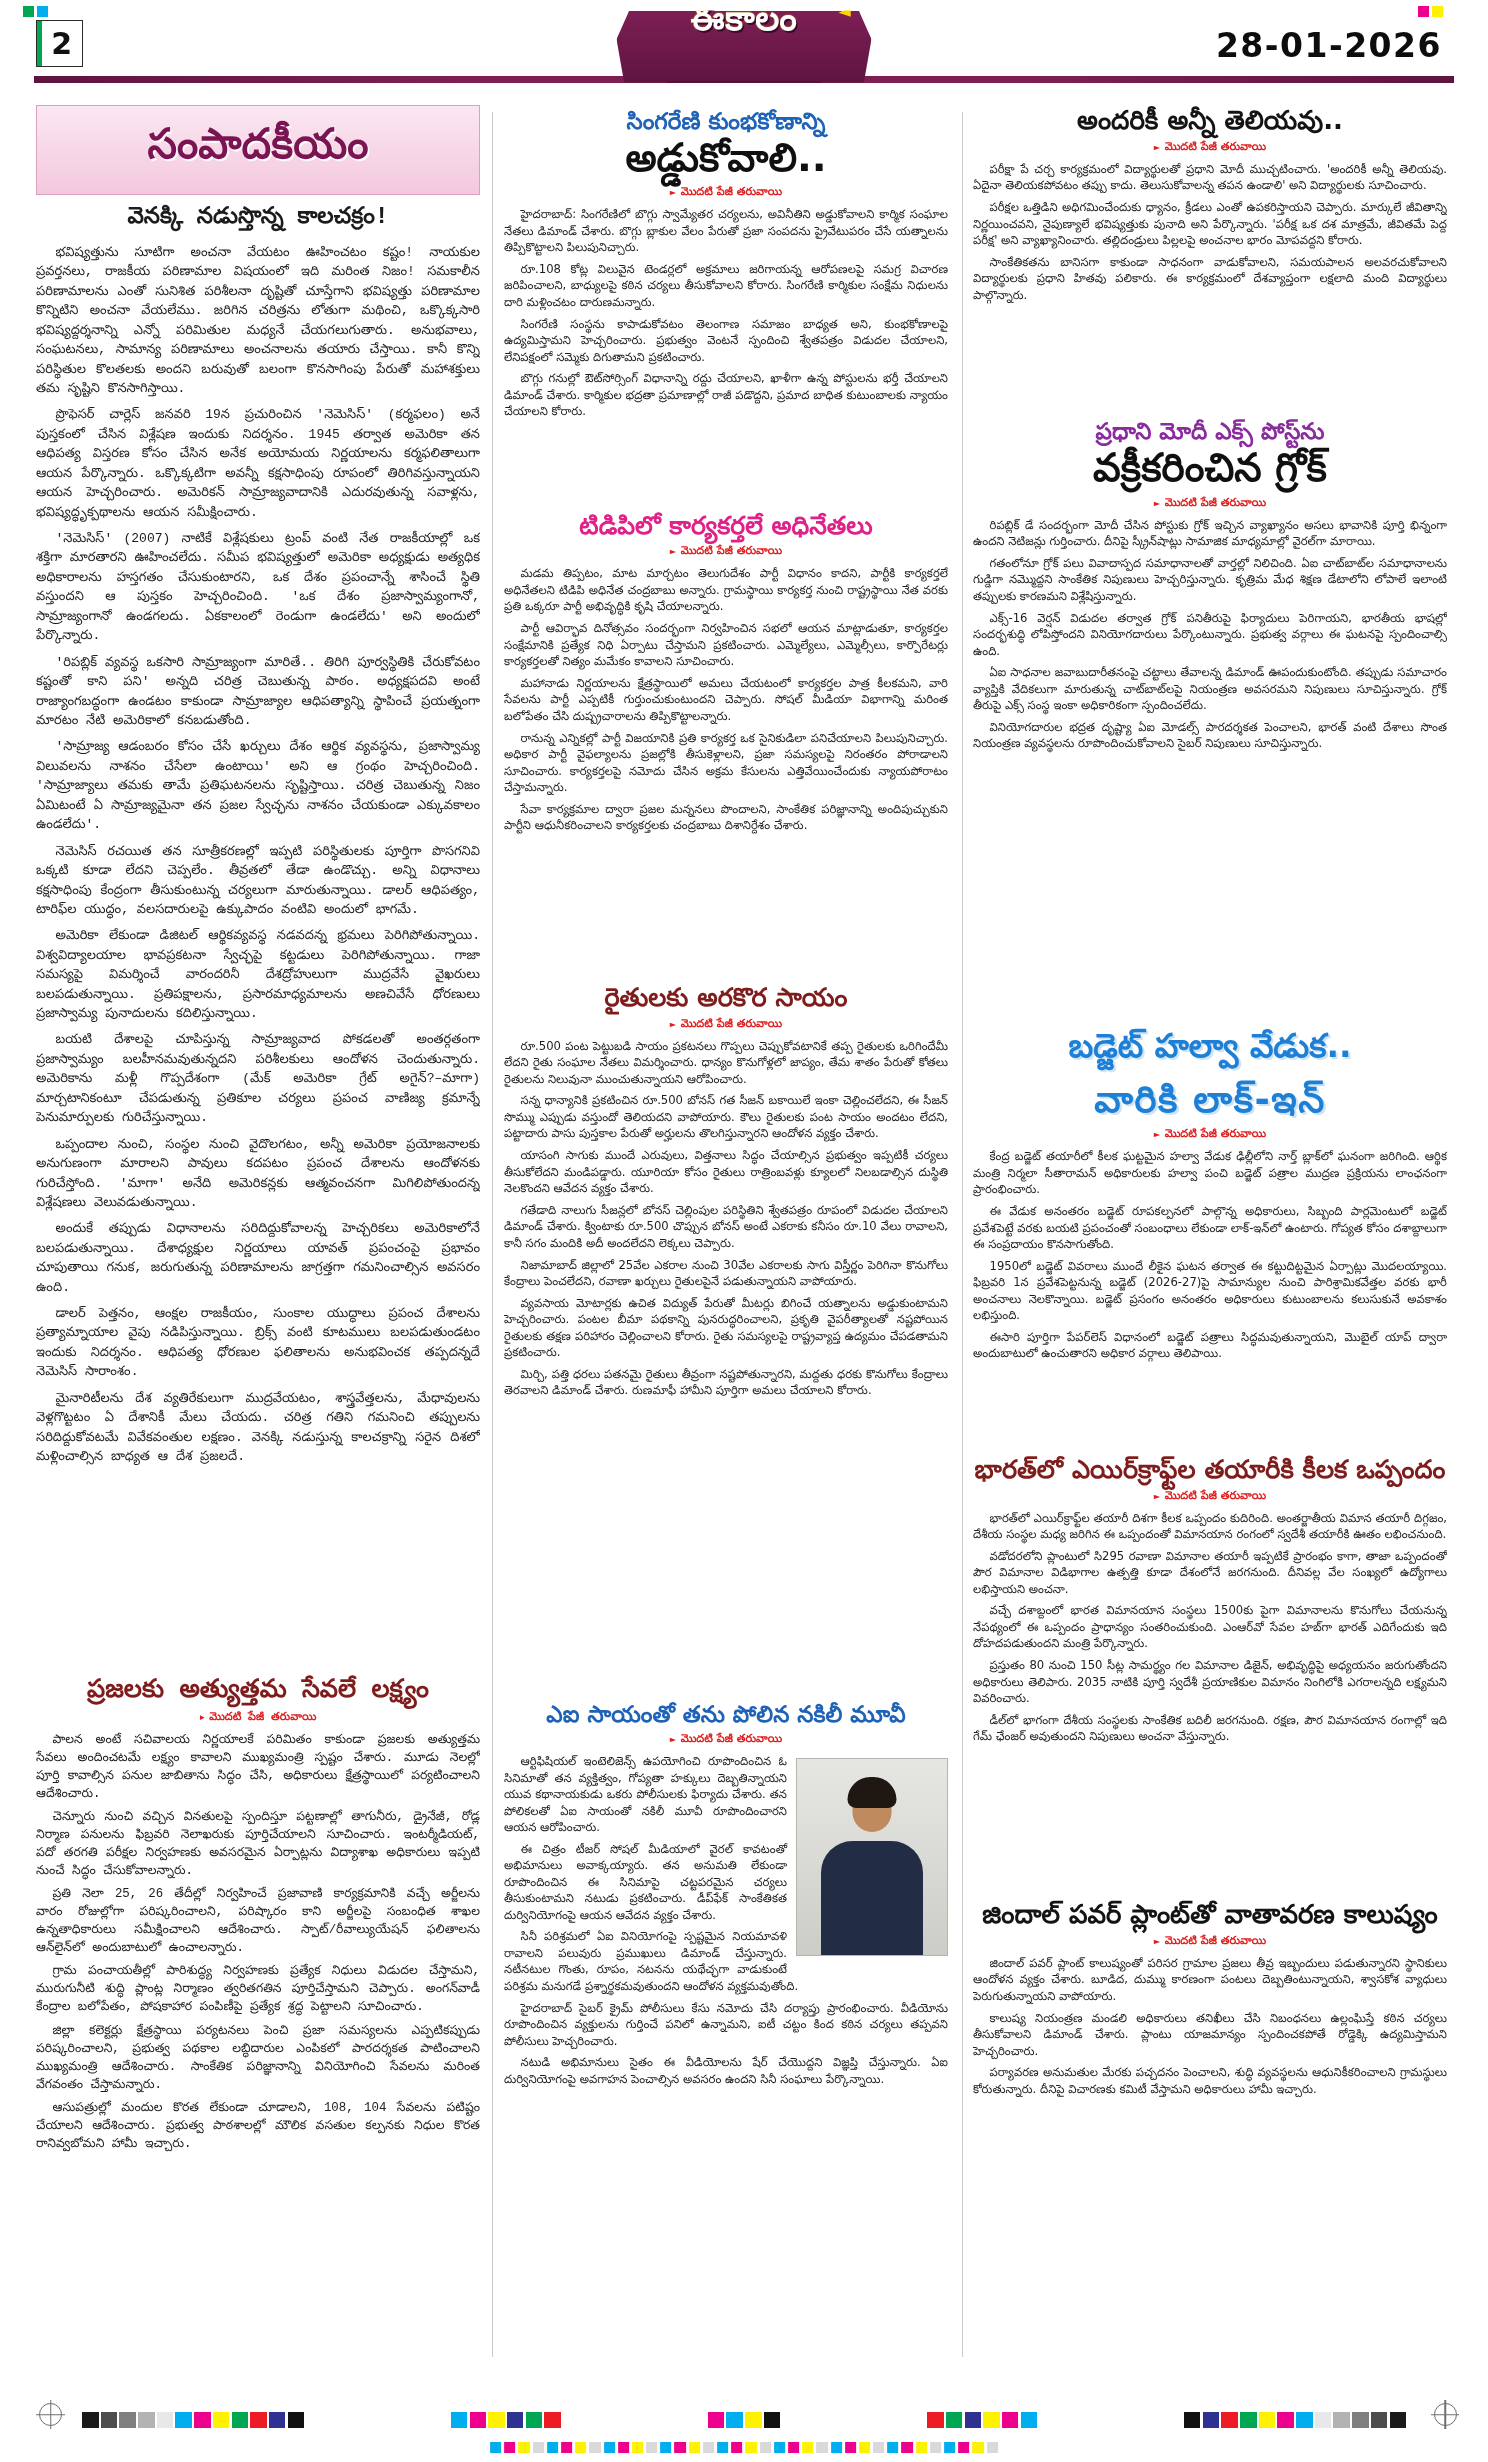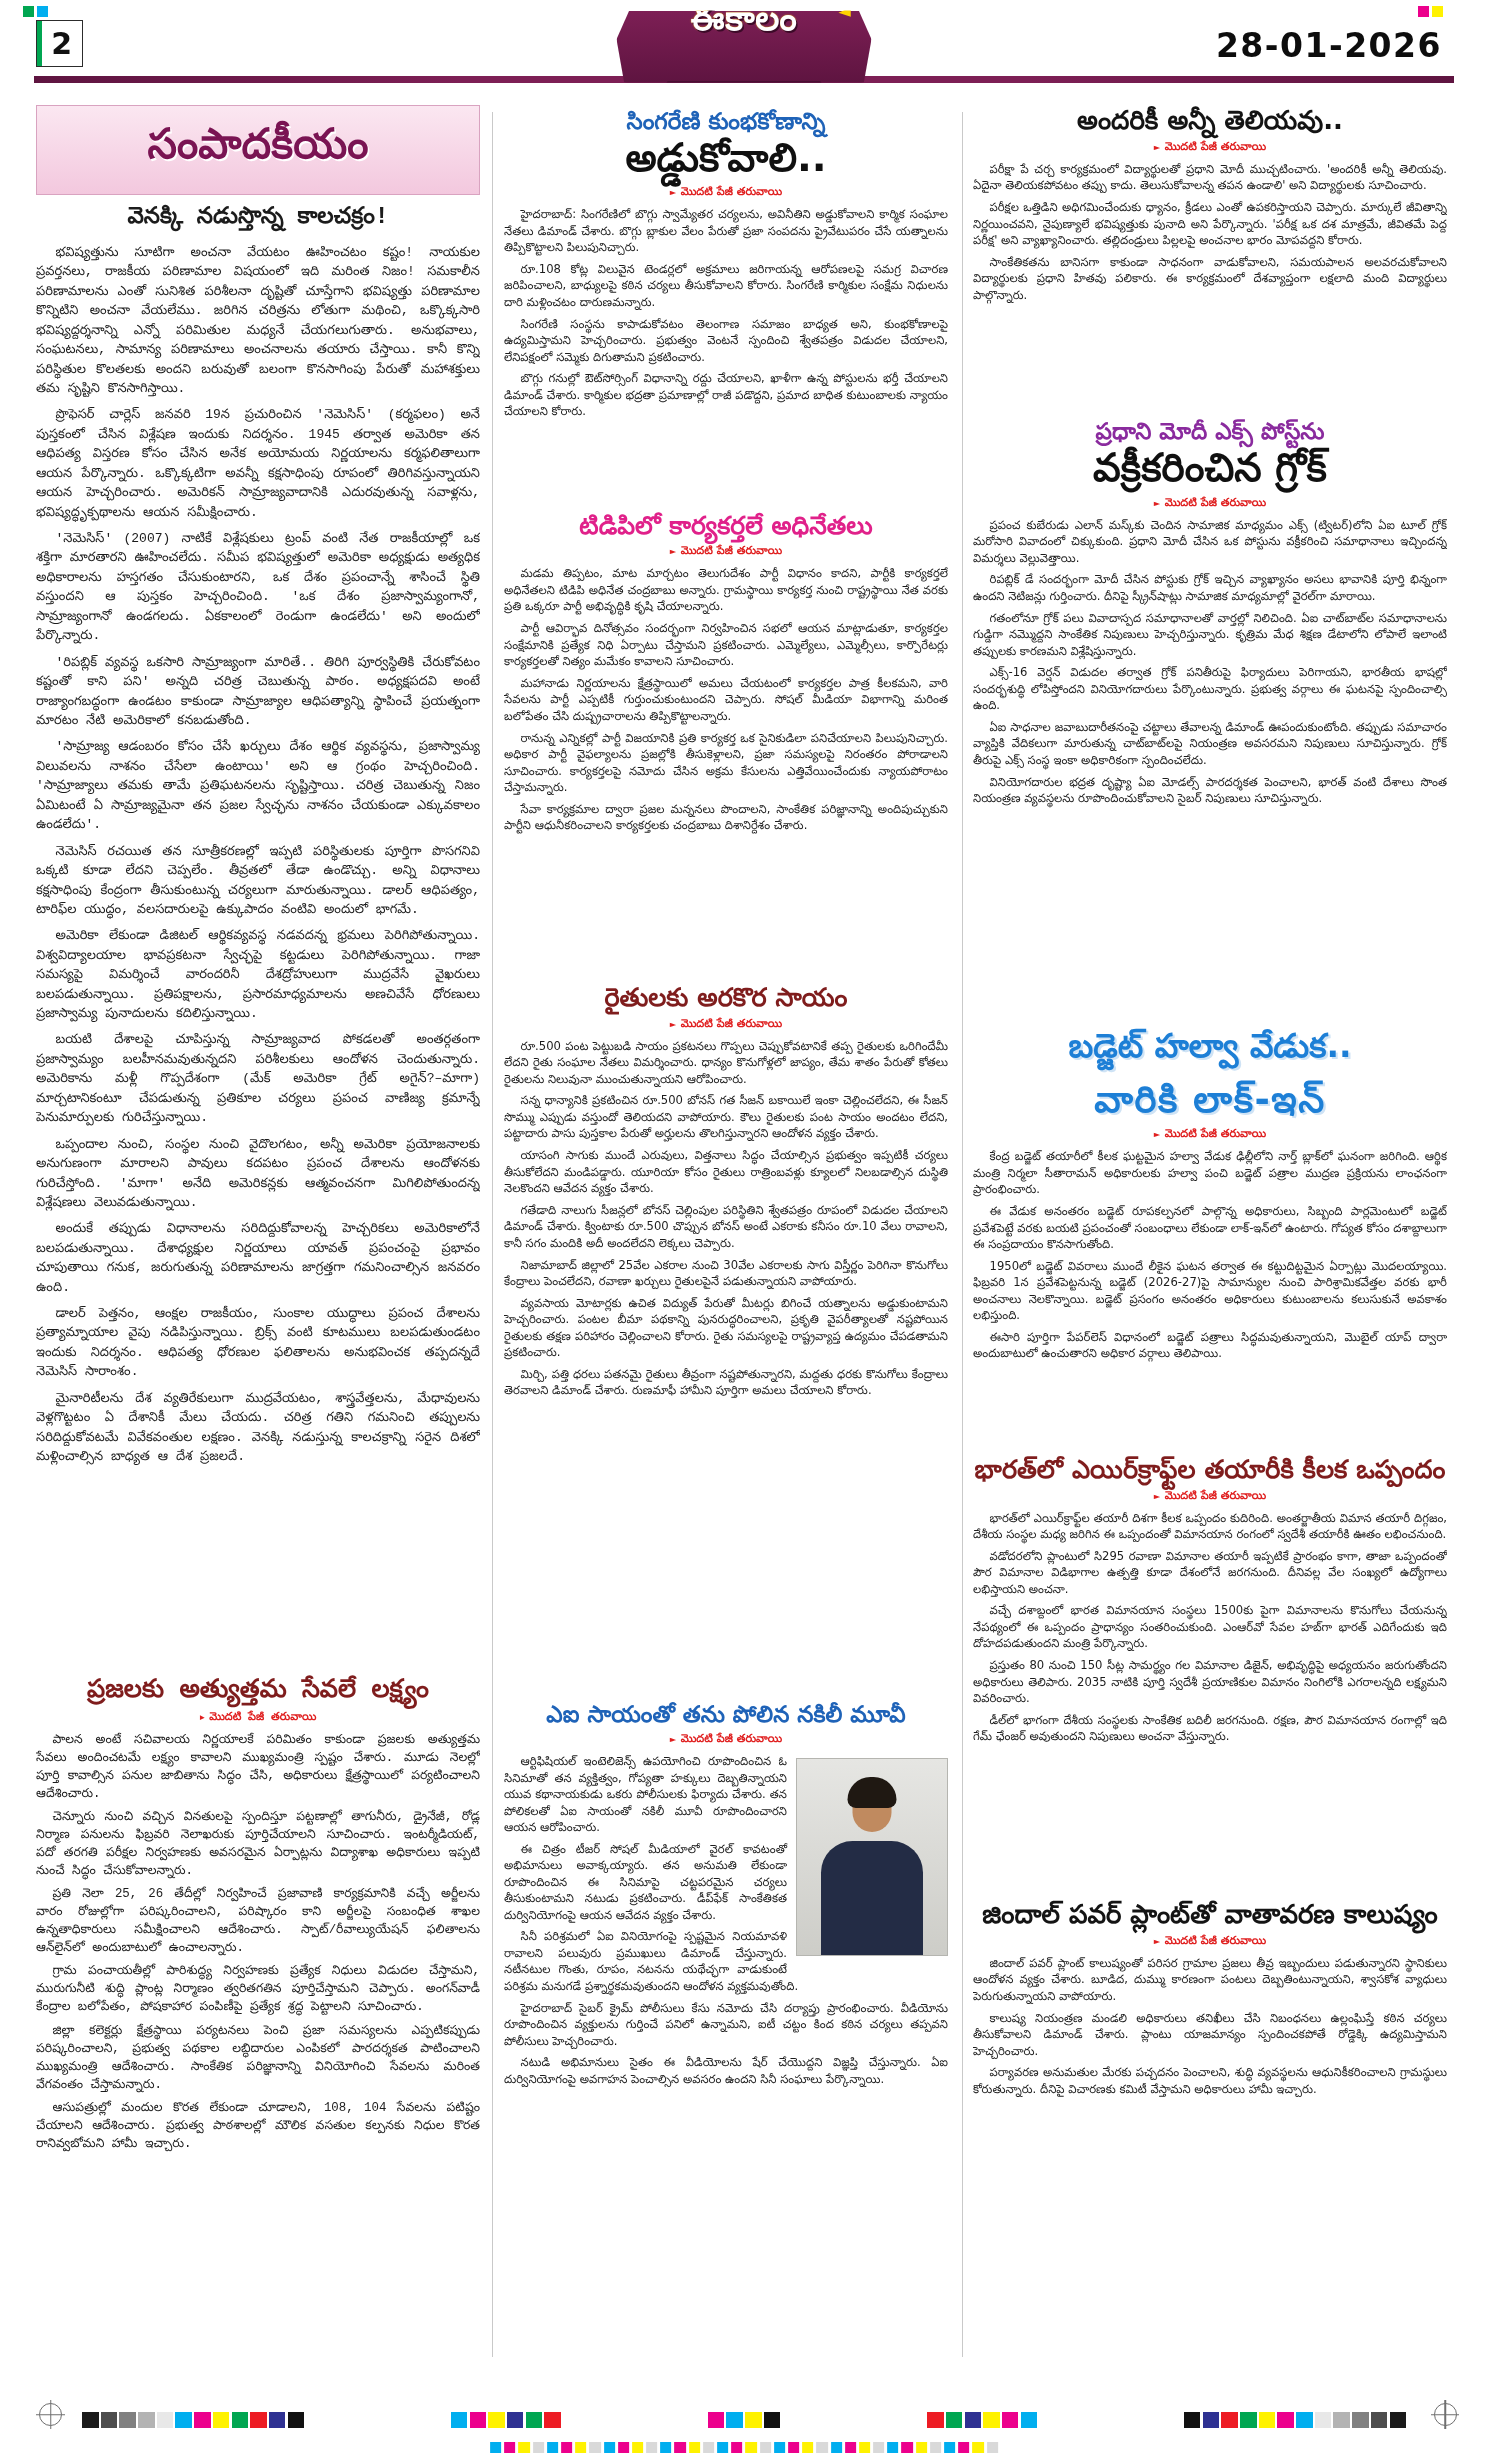--- a/index.html
+++ b/index.html
@@ -117,21 +117,21 @@
     <div class="edit-body">
         <p>భవిష్యత్తును సూటిగా అంచనా వేయటం ఊహించటం కష్టం! నాయకుల ప్రవర్తనలు, రాజకీయ పరిణామాల విషయంలో ఇది మరింత నిజం! సమకాలీన పరిణామాలను ఎంతో సునిశిత పరిశీలనా దృష్టితో చూస్తేగాని భవిష్యత్తు పరిణామాల కొన్నిటిని అంచనా వేయలేము. జరిగిన చరిత్రను లోతుగా మథించి, ఒక్కొక్కసారి భవిష్యద్దర్శనాన్ని ఎన్నో పరిమితుల మధ్యనే చేయగలుగుతారు. అనుభవాలు, సంఘటనలు, సామాన్య పరిణామాలు అంచనాలను తయారు చేస్తాయి. కానీ కొన్ని పరిస్థితుల కొలతలకు అందని బరువుతో బలంగా కొనసాగింపు పేరుతో మహాశక్తులు తమ సృష్టిని కొనసాగిస్తాయి.</p>
         <p>ప్రొఫెసర్ చార్లెస్ జనవరి 19న ప్రచురించిన 'నెమెసిస్' (కర్మఫలం) అనే పుస్తకంలో చేసిన విశ్లేషణ ఇందుకు నిదర్శనం. 1945 తర్వాత అమెరికా తన ఆధిపత్య విస్తరణ కోసం చేసిన అనేక అయోమయ నిర్ణయాలను కర్మఫలితాలుగా ఆయన పేర్కొన్నారు. ఒక్కొక్కటిగా అవన్నీ కక్షసాధింపు రూపంలో తిరిగివస్తున్నాయని ఆయన హెచ్చరించారు. అమెరికన్ సామ్రాజ్యవాదానికి ఎదురవుతున్న సవాళ్లను, భవిష్యద్ధృక్పథాలను ఆయన సమీక్షించారు.</p>
         <p>'నెమెసిస్' (2007) నాటికే విశ్లేషకులు ట్రంప్ వంటి నేత రాజకీయాల్లో ఒక శక్తిగా మారతారని ఊహించలేదు. సమీప భవిష్యత్తులో అమెరికా అధ్యక్షుడు అత్యధిక అధికారాలను హస్తగతం చేసుకుంటారని, ఒక దేశం ప్రపంచాన్నే శాసించే స్థితి వస్తుందని ఆ పుస్తకం హెచ్చరించింది. 'ఒక దేశం ప్రజాస్వామ్యంగానో, సామ్రాజ్యంగానో ఉండగలదు. ఏకకాలంలో రెండుగా ఉండలేదు' అని అందులో పేర్కొన్నారు.</p>
         <p>'రిపబ్లిక్ వ్యవస్థ ఒకసారి సామ్రాజ్యంగా మారితే.. తిరిగి పూర్వస్థితికి చేరుకోవటం కష్టంతో కాని పని' అన్నది చరిత్ర చెబుతున్న పాఠం. అధ్యక్షపదవి అంటే రాజ్యాంగబద్ధంగా ఉండటం కాకుండా సామ్రాజ్యాల ఆధిపత్యాన్ని స్థాపించే ప్రయత్నంగా మారటం నేటి అమెరికాలో కనబడుతోంది.</p>
         <p>'సామ్రాజ్య ఆడంబరం కోసం చేసే ఖర్చులు దేశం ఆర్థిక వ్యవస్థను, ప్రజాస్వామ్య విలువలను నాశనం చేసేలా ఉంటాయి' అని ఆ గ్రంథం హెచ్చరించింది. 'సామ్రాజ్యాలు తమకు తామే ప్రతిఘటనలను సృష్టిస్తాయి. చరిత్ర చెబుతున్న నిజం ఏమిటంటే ఏ సామ్రాజ్యమైనా తన ప్రజల స్వేచ్ఛను నాశనం చేయకుండా ఎక్కువకాలం ఉండలేదు'.</p>
         <p>నెమెసిస్ రచయిత తన సూత్రీకరణల్లో ఇప్పటి పరిస్థితులకు పూర్తిగా పొసగనివి ఒక్కటి కూడా లేదని చెప్పలేం. తీవ్రతలో తేడా ఉండొచ్చు. అన్ని విధానాలు కక్షసాధింపు కేంద్రంగా తీసుకుంటున్న చర్యలుగా మారుతున్నాయి. డాలర్ ఆధిపత్యం, టారిఫ్‌ల యుద్ధం, వలసదారులపై ఉక్కుపాదం వంటివి అందులో భాగమే.</p>
         <p>అమెరికా లేకుండా డిజిటల్ ఆర్థికవ్యవస్థ నడవదన్న భ్రమలు పెరిగిపోతున్నాయి. విశ్వవిద్యాలయాల భావప్రకటనా స్వేచ్ఛపై కట్టడులు పెరిగిపోతున్నాయి. గాజా సమస్యపై విమర్శించే వారందరినీ దేశద్రోహులుగా ముద్రవేసే వైఖరులు బలపడుతున్నాయి. ప్రతిపక్షాలను, ప్రసారమాధ్యమాలను అణచివేసే ధోరణులు ప్రజాస్వామ్య పునాదులను కదిలిస్తున్నాయి.</p>
         <p>బయటి దేశాలపై చూపిస్తున్న సామ్రాజ్యవాద పోకడలతో అంతర్గతంగా ప్రజాస్వామ్యం బలహీనమవుతున్నదని పరిశీలకులు ఆందోళన చెందుతున్నారు. అమెరికాను మళ్లీ గొప్పదేశంగా (మేక్ అమెరికా గ్రేట్ అగైన్?–మాగా) మార్చటానికంటూ చేపడుతున్న ప్రతికూల చర్యలు ప్రపంచ వాణిజ్య క్రమాన్నే పెనుమార్పులకు గురిచేస్తున్నాయి.</p>
         <p>ఒప్పందాల నుంచి, సంస్థల నుంచి వైదొలగటం, అన్నీ అమెరికా ప్రయోజనాలకు అనుగుణంగా మారాలని పావులు కదపటం ప్రపంచ దేశాలను ఆందోళనకు గురిచేస్తోంది. 'మాగా' అనేది అమెరికన్లకు ఆత్మవంచనగా మిగిలిపోతుందన్న విశ్లేషణలు వెలువడుతున్నాయి.</p>
-        <p>అందుకే తప్పుడు విధానాలను సరిదిద్దుకోవాలన్న హెచ్చరికలు అమెరికాలోనే బలపడుతున్నాయి. దేశాధ్యక్షుల నిర్ణయాలు యావత్ ప్రపంచంపై ప్రభావం చూపుతాయి గనుక, జరుగుతున్న పరిణామాలను జాగ్రత్తగా గమనించాల్సిన జనవరం ఉంది.</p>
+        <p>అందుకే తప్పుడు విధానాలను సరిదిద్దుకోవాలన్న హెచ్చరికలు అమెరికాలోనే బలపడుతున్నాయి. దేశాధ్యక్షుల నిర్ణయాలు యావత్ ప్రపంచంపై ప్రభావం చూపుతాయి గనుక, జరుగుతున్న పరిణామాలను జాగ్రత్తగా గమనించాల్సిన అవసరం ఉంది.</p>
         <p>డాలర్ పెత్తనం, ఆంక్షల రాజకీయం, సుంకాల యుద్ధాలు ప్రపంచ దేశాలను ప్రత్యామ్నాయాల వైపు నడిపిస్తున్నాయి. బ్రిక్స్ వంటి కూటములు బలపడుతుండటం ఇందుకు నిదర్శనం. ఆధిపత్య ధోరణుల ఫలితాలను అనుభవించక తప్పదన్నదే నెమెసిస్ సారాంశం.</p>
         <p>మైనారిటీలను దేశ వ్యతిరేకులుగా ముద్రవేయటం, శాస్త్రవేత్తలను, మేధావులను వెళ్లగొట్టటం ఏ దేశానికీ మేలు చేయదు. చరిత్ర గతిని గమనించి తప్పులను సరిదిద్దుకోవటమే వివేకవంతుల లక్షణం. వెనక్కి నడుస్తున్న కాలచక్రాన్ని సరైన దిశలో మళ్లించాల్సిన బాధ్యత ఆ దేశ ప్రజలదే.</p>
       </div>
 
     <div class="headline hl-green">ప్రజలకు అత్యుత్తమ సేవలే లక్ష్యం</div>
     <div class="cont">
       <span class="ic">►</span><span>మొదటి పేజీ తరువాయి</span>
     </div>
     <div class="art-body services-body">
         <p>పాలన అంటే సచివాలయ నిర్ణయాలకే పరిమితం కాకుండా ప్రజలకు అత్యుత్తమ సేవలు అందించటమే లక్ష్యం కావాలని ముఖ్యమంత్రి స్పష్టం చేశారు. మూడు నెలల్లో పూర్తి కావాల్సిన పనుల జాబితాను సిద్ధం చేసి, అధికారులు క్షేత్రస్థాయిలో పర్యటించాలని ఆదేశించారు.</p>
@@ -212,21 +212,20 @@
         <p>పరీక్షల ఒత్తిడిని అధిగమించేందుకు ధ్యానం, క్రీడలు ఎంతో ఉపకరిస్తాయని చెప్పారు. మార్కులే జీవితాన్ని నిర్ణయించవని, నైపుణ్యాలే భవిష్యత్తుకు పునాది అని పేర్కొన్నారు. 'పరీక్ష ఒక దశ మాత్రమే, జీవితమే పెద్ద పరీక్ష' అని వ్యాఖ్యానించారు. తల్లిదండ్రులు పిల్లలపై అంచనాల భారం మోపవద్దని కోరారు.</p>
         <p>సాంకేతికతను బానిసగా కాకుండా సాధనంగా వాడుకోవాలని, సమయపాలన అలవరచుకోవాలని విద్యార్థులకు ప్రధాని హితవు పలికారు. ఈ కార్యక్రమంలో దేశవ్యాప్తంగా లక్షలాది మంది విద్యార్థులు పాల్గొన్నారు.</p>
       </div>
 
     <div class="kicker-purple">ప్రధాని మోదీ ఎక్స్ పోస్ట్‌ను</div>
     <div class="bighead">వక్రీకరించిన గ్రోక్</div>
     <div class="cont">
       <span class="ic">►</span><span>మొదటి పేజీ తరువాయి</span>
     </div>
     <div class="art-body" id="grok-body">
-        <p>ప్రపంచ కుబేరుడు ఎలాన్ మస్క్‌కు చెందిన సామాజిక మాధ్యమం ఎక్స్ (ట్విటర్)లోని ఏఐ టూల్ గ్రోక్ మరోసారి వివాదంలో చిక్కుకుంది. ప్రధాని మోదీ చేసిన ఒక పోస్టును వక్రీకరించి సమాధానాలు ఇచ్చిందన్న విమర్శలు వెల్లువెత్తాయి.</p>
         <p>రిపబ్లిక్ డే సందర్భంగా మోదీ చేసిన పోస్టుకు గ్రోక్ ఇచ్చిన వ్యాఖ్యానం అసలు భావానికి పూర్తి భిన్నంగా ఉందని నెటిజన్లు గుర్తించారు. దీనిపై స్క్రీన్‌షాట్లు సామాజిక మాధ్యమాల్లో వైరల్‌గా మారాయి.</p>
         <p>గతంలోనూ గ్రోక్ పలు వివాదాస్పద సమాధానాలతో వార్తల్లో నిలిచింది. ఏఐ చాట్‌బాట్‌ల సమాధానాలను గుడ్డిగా నమ్మొద్దని సాంకేతిక నిపుణులు హెచ్చరిస్తున్నారు. కృత్రిమ మేధ శిక్షణ డేటాలోని లోపాలే ఇలాంటి తప్పులకు కారణమని విశ్లేషిస్తున్నారు.</p>
         <p>ఎక్స్-16 వెర్షన్ విడుదల తర్వాత గ్రోక్ పనితీరుపై ఫిర్యాదులు పెరిగాయని, భారతీయ భాషల్లో సందర్భశుద్ధి లోపిస్తోందని వినియోగదారులు పేర్కొంటున్నారు. ప్రభుత్వ వర్గాలు ఈ ఘటనపై స్పందించాల్సి ఉంది.</p>
         <p>ఏఐ సాధనాల జవాబుదారీతనంపై చట్టాలు తేవాలన్న డిమాండ్ ఊపందుకుంటోంది. తప్పుడు సమాచారం వ్యాప్తికి వేదికలుగా మారుతున్న చాట్‌బాట్‌లపై నియంత్రణ అవసరమని నిపుణులు సూచిస్తున్నారు. గ్రోక్ తీరుపై ఎక్స్ సంస్థ ఇంకా అధికారికంగా స్పందించలేదు.</p>
         <p>వినియోగదారుల భద్రత దృష్ట్యా ఏఐ మోడల్స్ పారదర్శకత పెంచాలని, భారత్ వంటి దేశాలు సొంత నియంత్రణ వ్యవస్థలను రూపొందించుకోవాలని సైబర్ నిపుణులు సూచిస్తున్నారు.</p>
       </div>
 
     <div class="budget-head">
       <div class="budget-line1">బడ్జెట్ హల్వా వేడుక..</div>
       <div class="budget-line2">వారికి లాక్-ఇన్</div>

